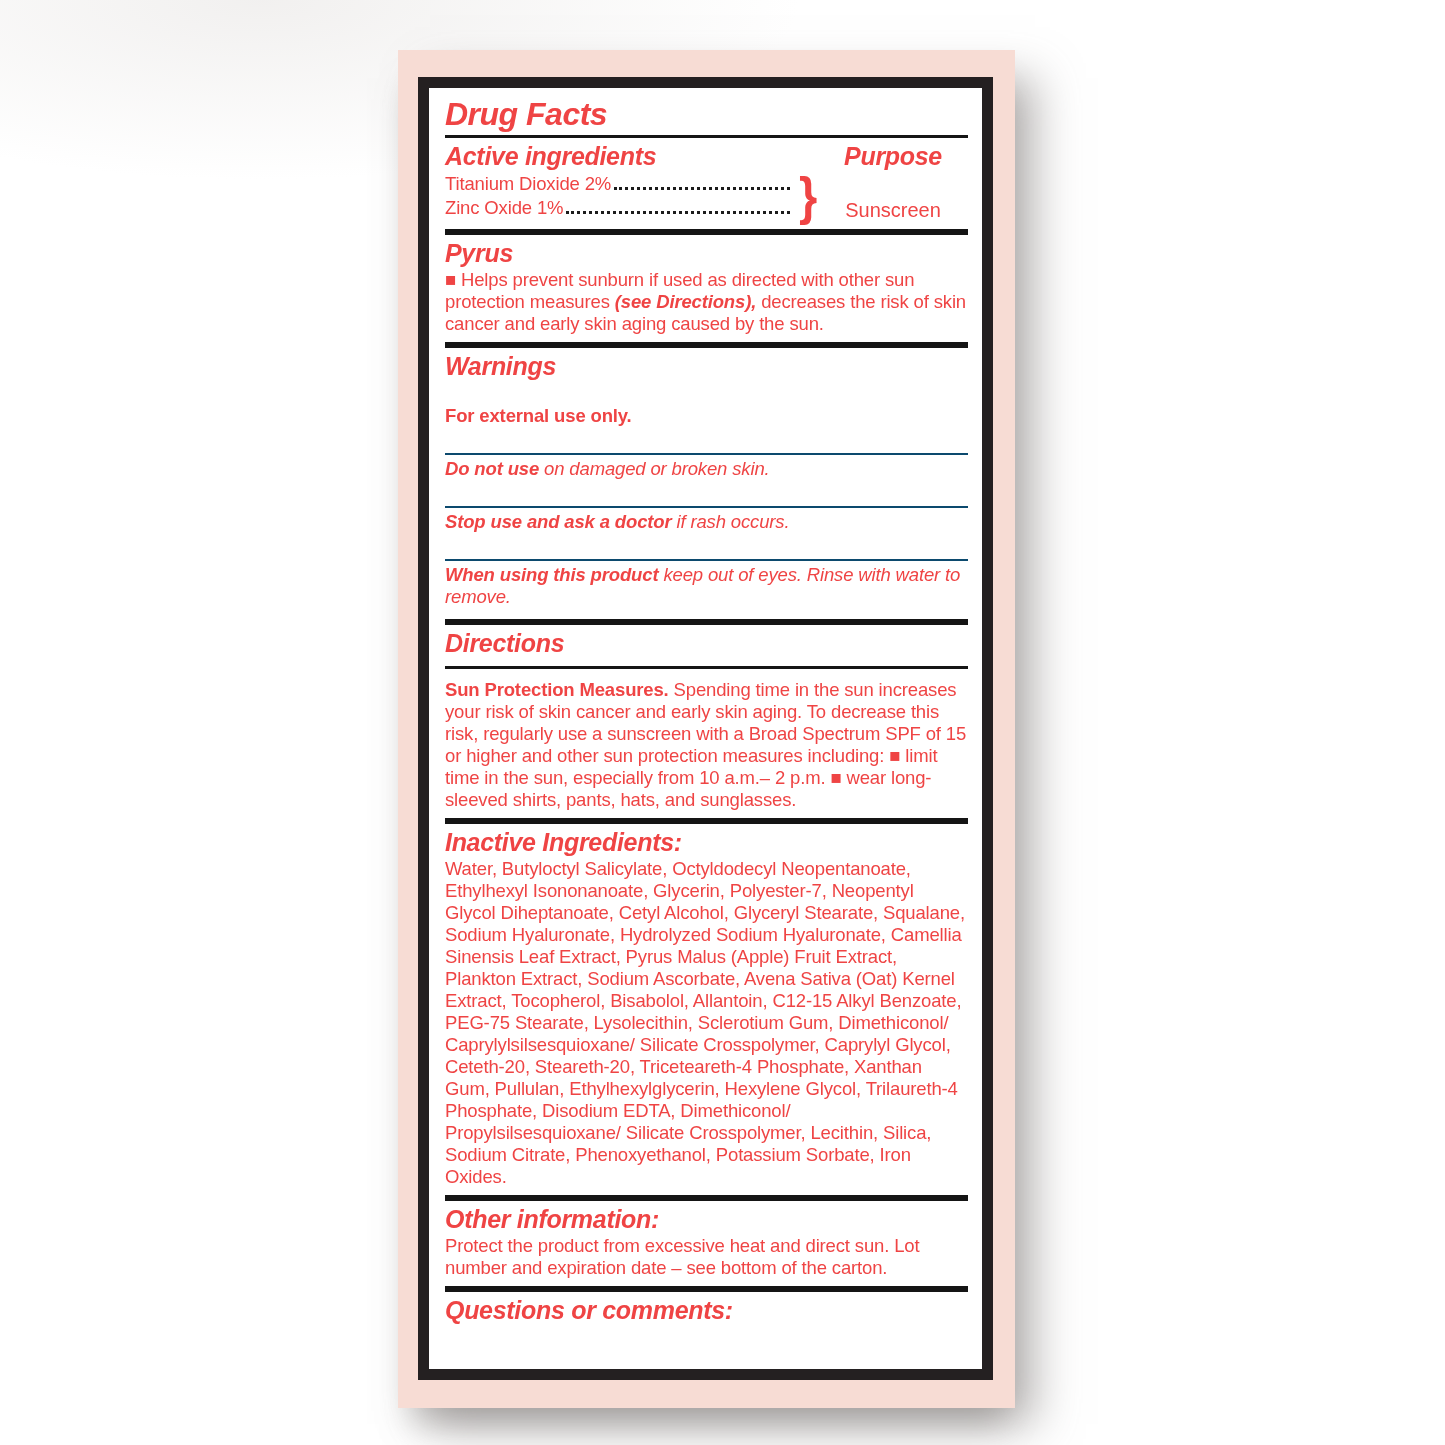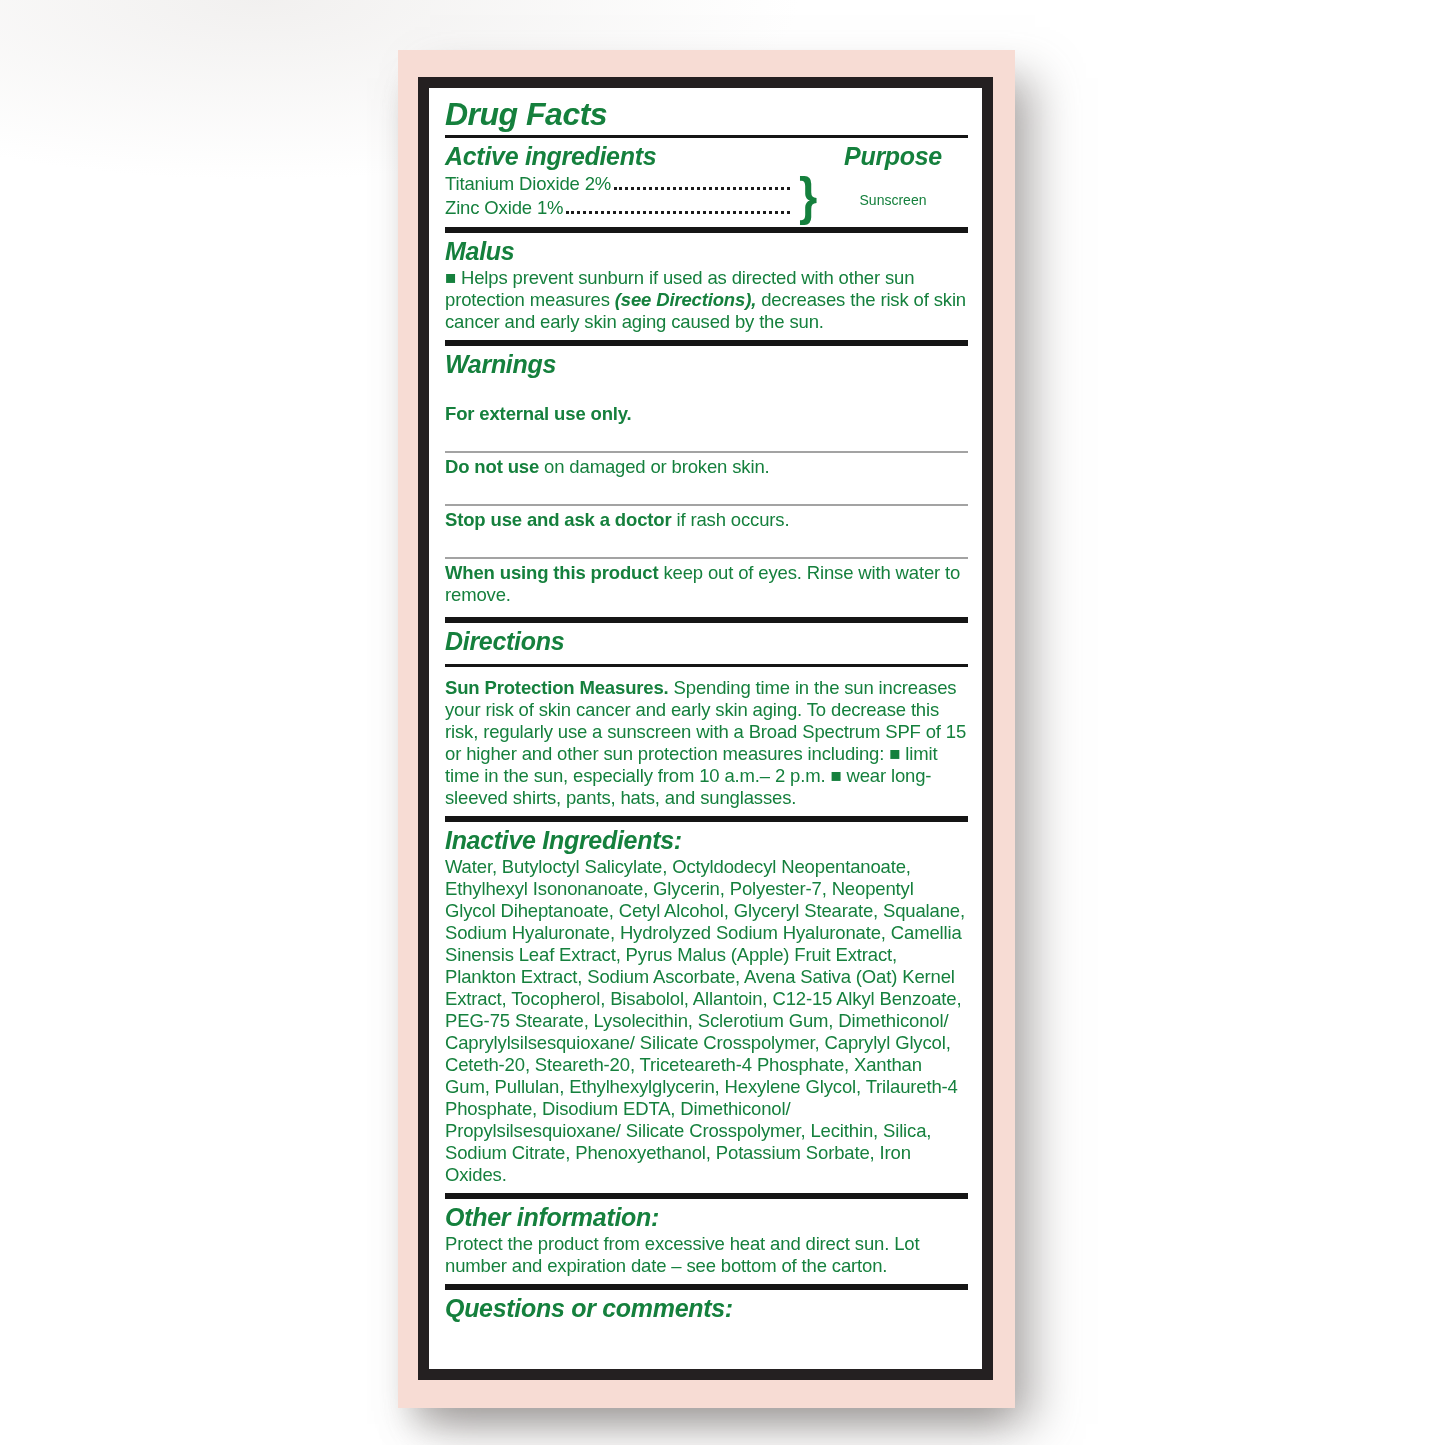--- a/index.html
+++ b/index.html
@@ -1,21 +1,21 @@
 <!DOCTYPE html>
 <html><head>
 <meta charset="utf-8">
 <style>
   html,body{margin:0;padding:0;}
   .page{
     position:relative;
     width:1445px;height:1445px;
     background:#ffffff;
     font-family:"Liberation Sans","DejaVu Sans",sans-serif;
-    color:#15803d;
+    color:#ef4444;
     overflow:hidden;
   }
   .page::before{
     content:"";position:absolute;inset:0;
     background:radial-gradient(ellipse 900px 300px at 18% 0%, rgba(225,222,220,0.45) 0%, rgba(255,255,255,0) 60%);
     pointer-events:none;
   }
   .panel{
     position:absolute;left:398px;top:50px;width:617px;height:1358px;
     background:#f7dcd4;
@@ -54,24 +54,24 @@
   .active-left-head{grid-column:1;}
   .active-right-head{grid-column:2;text-align:center;}
   .active-rows-wrap{grid-column:1;display:flex;align-items:center;text-align:center;}
   .ing-rows{flex:1;}
   .ing-row{display:flex;font-size:18.5px;line-height:24px;letter-spacing:-0.15px;}
   .leader{flex:1;align-self:flex-end;margin:0 6px 6px 3px;border-bottom:3px dotted #1c1c1c;}
   .brace{
     font-size:52px;line-height:48px;font-weight:bold;
     align-self:center;margin-left:2px;transform:scaleX(0.9);
   }
-  .purpose-value{grid-column:2;text-align:center;font-size:14px;margin-top:20px;}
+  .purpose-value{grid-column:2;text-align:center;font-size:20px;margin-top:27px;}
   
   .warn-item{padding:3px 0 4px 0;margin-top:22px;}
-  .warn-item + .warn-item{border-top:2px solid #a3a3a3;}
+  .warn-item + .warn-item{border-top:2px solid #0c4a6e;font-style:italic;}
   .sun-block{margin-top:2px;}
   .seg-b{font-weight:bold;}
   .seg-bi{font-weight:bold;font-style:italic;}
 </style>
 </head>
 <body>
 
 <div class="page">
   <div class="panel">
     <div class="label-box">
@@ -94,21 +94,21 @@
             </div>
           </div>
           <div class="brace">}</div>
         </div>
         <div class="purpose-value">Sunscreen</div>
       </div>
 
       <div class="rule rule-thick"></div>
 
       <div>
-        <div class="section-heading">Malus</div>
+        <div class="section-heading">Pyrus</div>
         <div class="body-text"><span>■ Helps prevent sunburn if used as directed with other sun protection measures </span><span class="seg-bi">(see Directions),</span><span> decreases the risk of skin cancer and early skin aging caused by the sun.</span></div>
       </div>
 
       <div class="rule rule-thick"></div>
 
       <div>
         <div class="section-heading">Warnings</div>
         <div class="body-text warn-item"><span class="seg-b">For external use only.</span></div>
         <div class="body-text warn-item"><span class="seg-b">Do not use</span><span> on damaged or broken skin.</span></div>
         <div class="body-text warn-item"><span class="seg-b">Stop use and ask a doctor</span><span> if rash occurs.</span></div>

